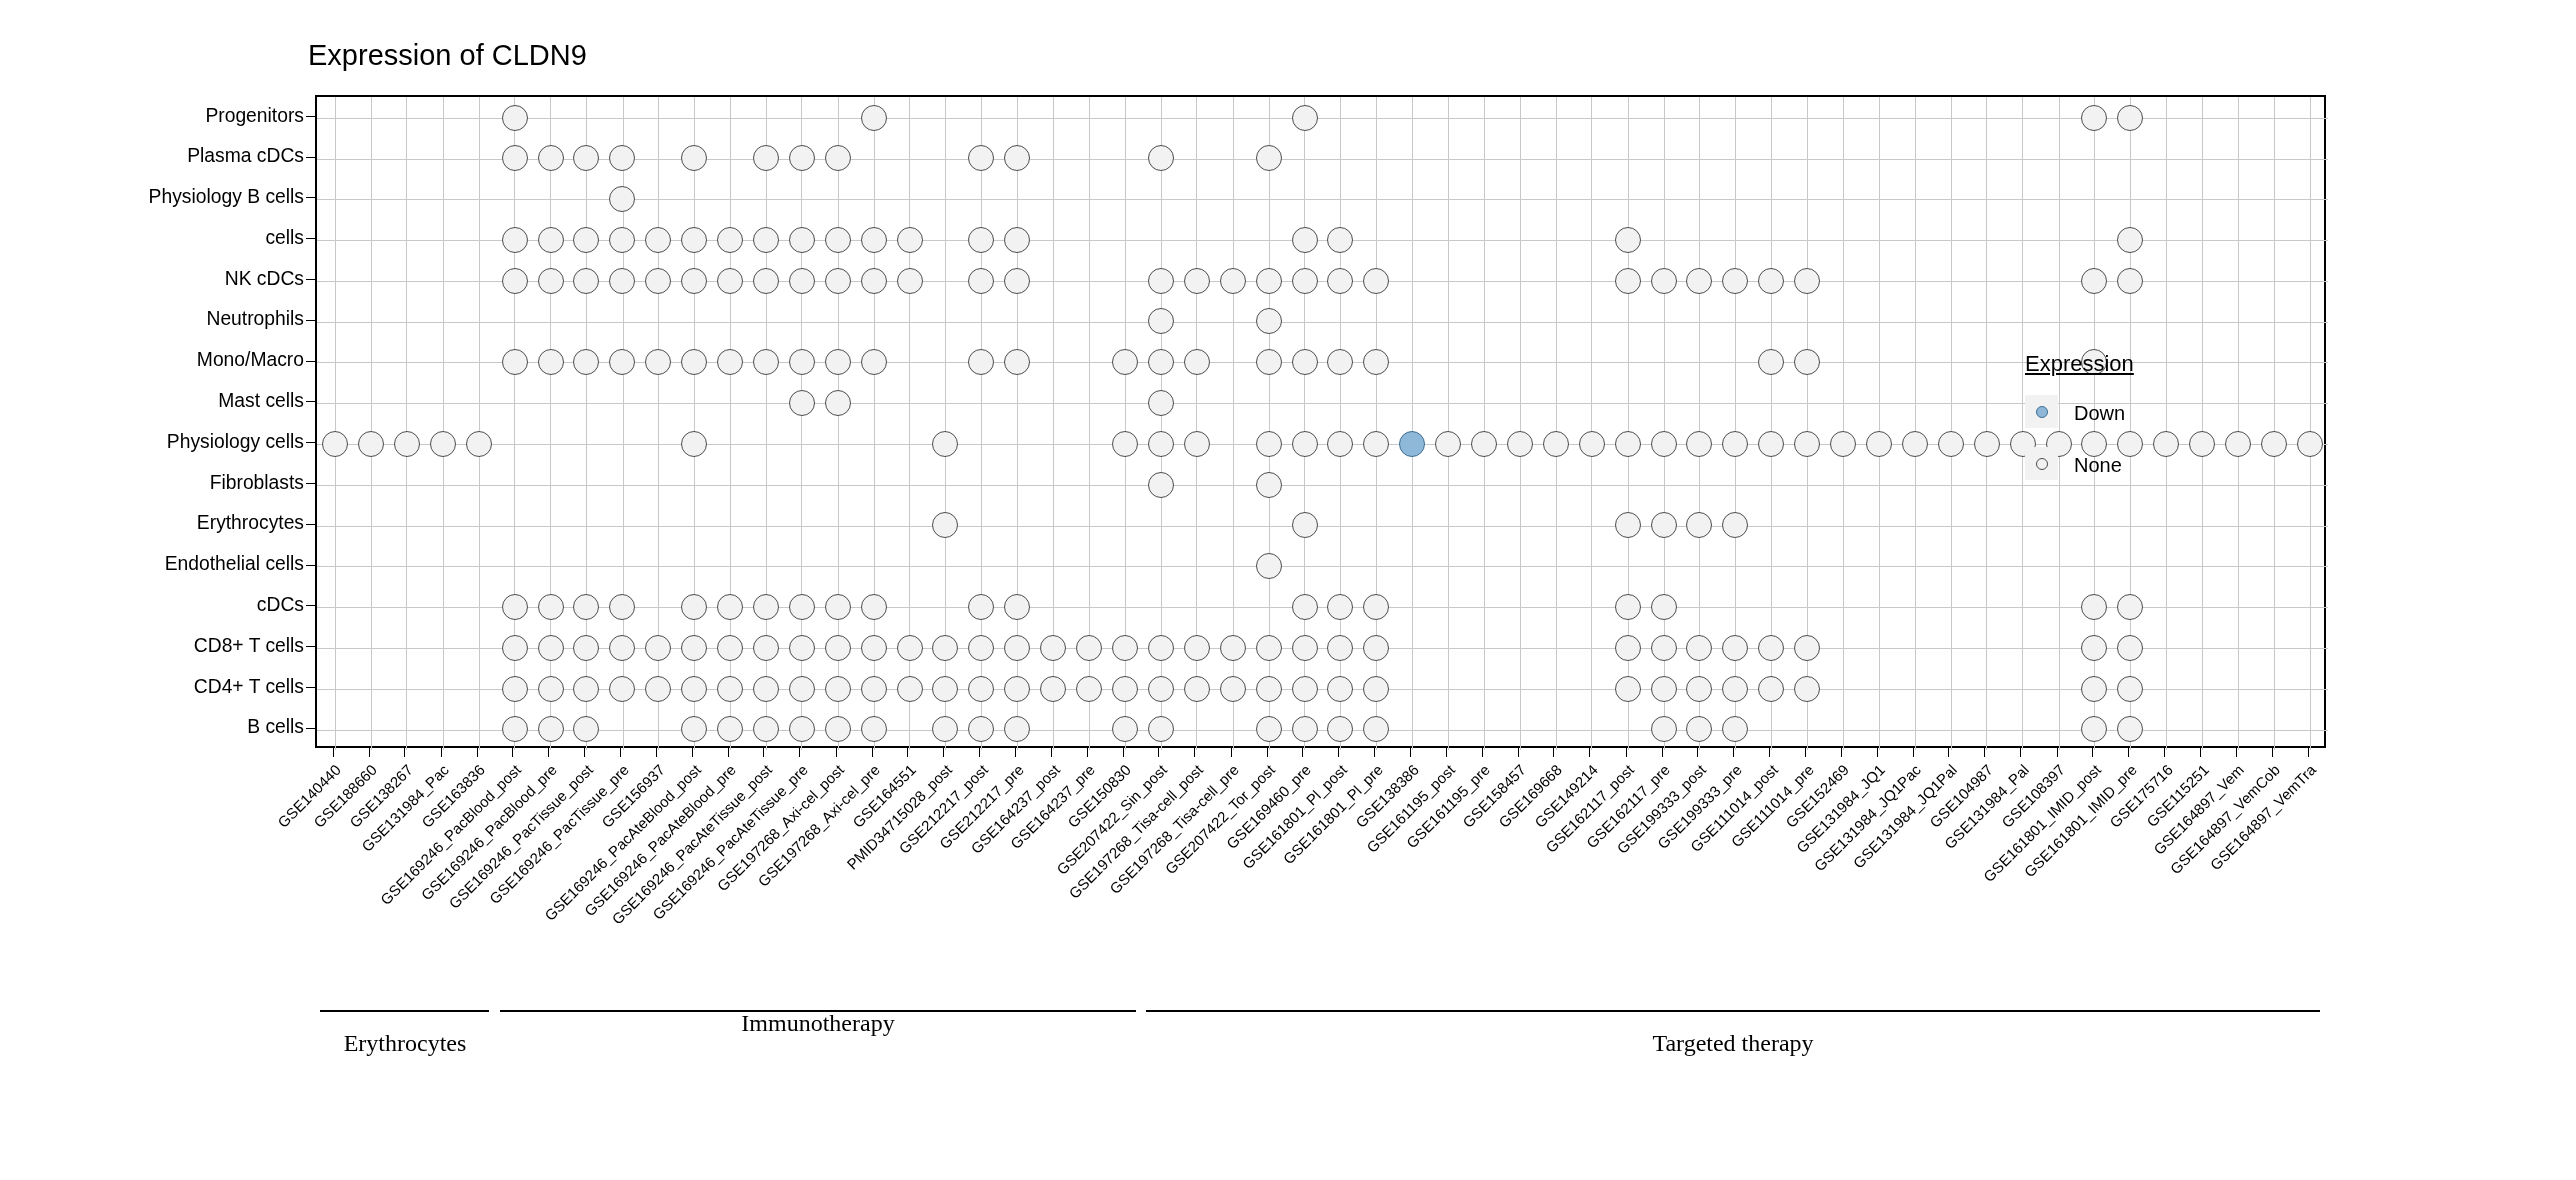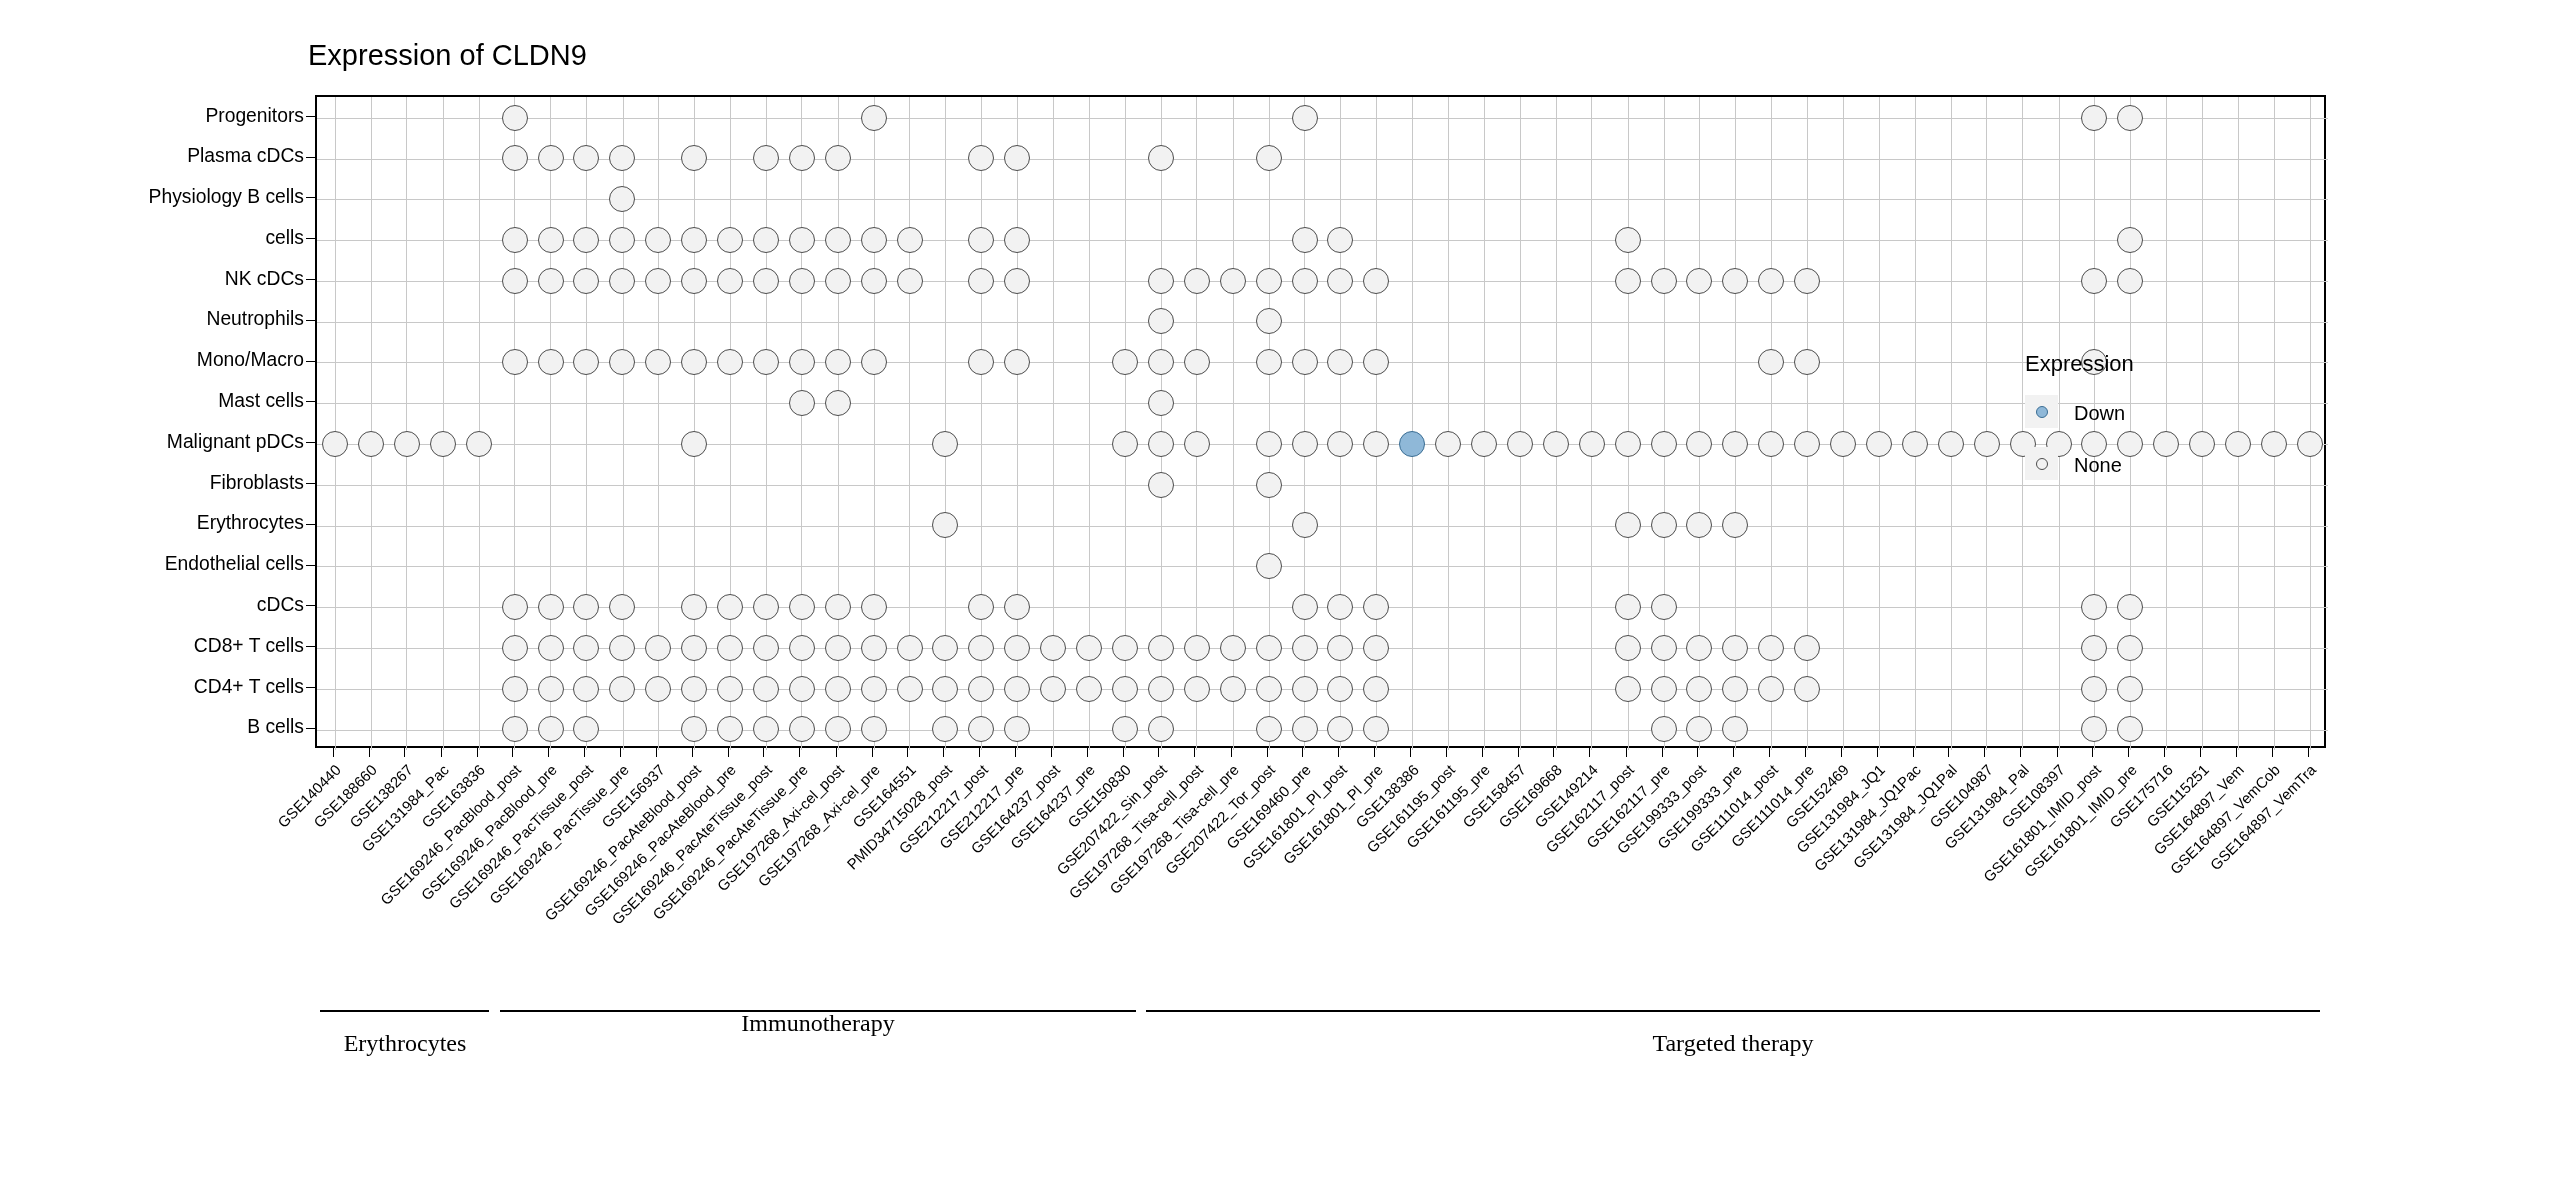--- a/index.html
+++ b/index.html
@@ -416,21 +416,21 @@
       <div class="ylab" style="left: 122px; width: 182px; top: 646px;">CD8+ T cells</div>
       <div class="ytick" style="left: 306px; width: 8.6px; top: 646px;"></div>
       <div class="ylab" style="left: 122px; width: 182px; top: 605px;">cDCs</div>
       <div class="ytick" style="left: 306px; width: 8.6px; top: 605px;"></div>
       <div class="ylab" style="left: 122px; width: 182px; top: 564px;">Endothelial cells</div>
       <div class="ytick" style="left: 306px; width: 8.6px; top: 565px;"></div>
       <div class="ylab" style="left: 122px; width: 182px; top: 523px;">Erythrocytes</div>
       <div class="ytick" style="left: 306px; width: 8.6px; top: 524px;"></div>
       <div class="ylab" style="left: 122px; width: 182px; top: 483px;">Fibroblasts</div>
       <div class="ytick" style="left: 306px; width: 8.6px; top: 483px;"></div>
-      <div class="ylab" style="left: 122px; width: 182px; top: 442px;">Malignant pDCs</div>
+      <div class="ylab" style="left: 122px; width: 182px; top: 442px;">Physiology cells</div>
       <div class="ytick" style="left: 306px; width: 8.6px; top: 442px;"></div>
       <div class="ylab" style="left: 122px; width: 182px; top: 401px;">Mast cells</div>
       <div class="ytick" style="left: 306px; width: 8.6px; top: 401px;"></div>
       <div class="ylab" style="left: 122px; width: 182px; top: 360px;">Mono/Macro</div>
       <div class="ytick" style="left: 306px; width: 8.6px; top: 361px;"></div>
       <div class="ylab" style="left: 122px; width: 182px; top: 319px;">Neutrophils</div>
       <div class="ytick" style="left: 306px; width: 8.6px; top: 320px;"></div>
       <div class="ylab" style="left: 122px; width: 182px; top: 279px;">NK cDCs</div>
       <div class="ytick" style="left: 306px; width: 8.6px; top: 279px;"></div>
       <div class="ylab" style="left: 122px; width: 182px; top: 238px;">cells</div>
@@ -548,21 +548,21 @@
       <div class="xtick" style="left: 2200px; top: 748px; height: 8.6px;"></div>
       <div class="xlab" style="left: 1771px; width: 429px; top: 761px;">GSE115251</div>
       <div class="xtick" style="left: 2236px; top: 748px; height: 8.6px;"></div>
       <div class="xlab" style="left: 1806px; width: 429px; top: 761px;">GSE164897_Vem</div>
       <div class="xtick" style="left: 2272px; top: 748px; height: 8.6px;"></div>
       <div class="xlab" style="left: 1842px; width: 429px; top: 761px;">GSE164897_VemCob</div>
       <div class="xtick" style="left: 2308px; top: 748px; height: 8.6px;"></div>
       <div class="xlab" style="left: 1878px; width: 429px; top: 761px;">GSE164897_VemTra</div>
     </div>
   <div id="legend">
-    <div class="legend-title" style="left: 2025px; top: 351px;">Expression</div>
+    <div class="legend-title" style="left: 2025px; top: 351px; text-decoration: underline;">Expression</div>
   <div class="legend-key" style="left: 2025px; top: 395px;">
         <div class="legend-dot down"></div>
       </div>
       <div class="legend-item" style="left: 2074px; top: 402px;">Down</div>
       <div class="legend-key" style="left: 2025px; top: 447px;">
         <div class="legend-dot"></div>
       </div>
       <div class="legend-item" style="left: 2074px; top: 454px;">None</div>
     </div>
   <div id="groups">

